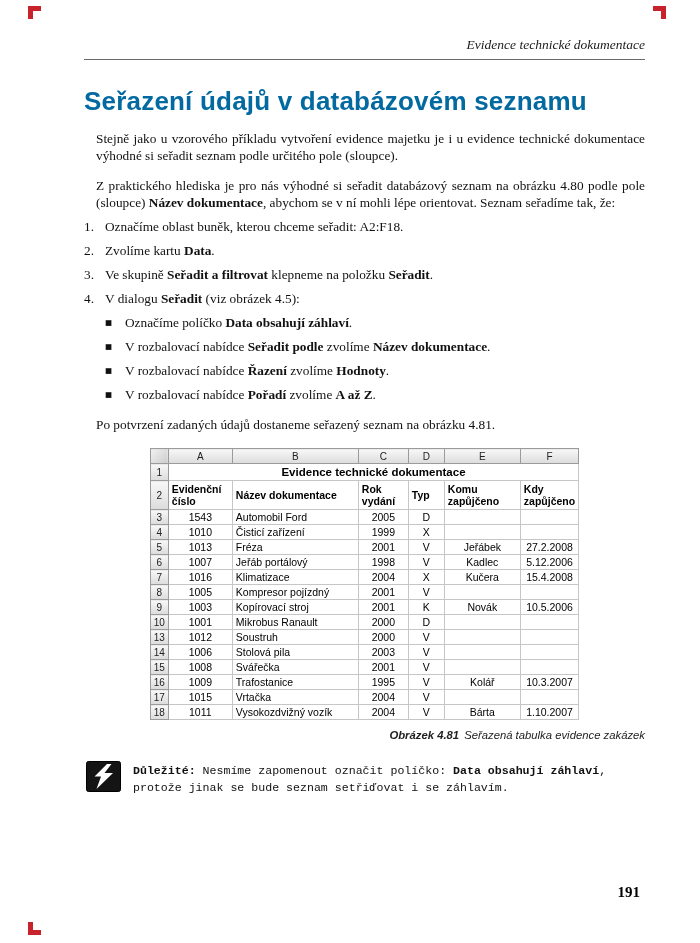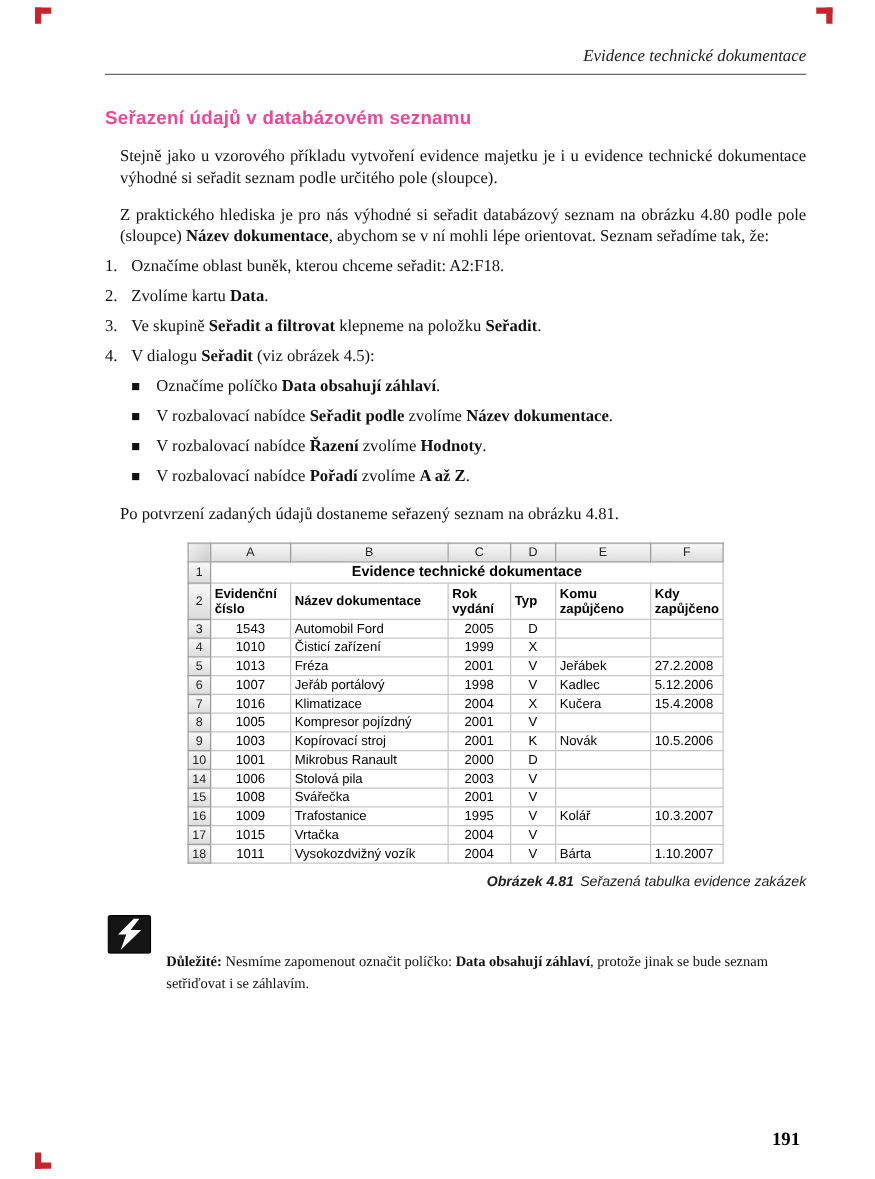--- a/index.html
+++ b/index.html
@@ -17,21 +17,21 @@
   .crop.tr{ right:34px; top:6px; border-top:5px solid var(--accent); border-right:5px solid var(--accent); }
   .crop.bl{ left:28px; bottom:8px; border-bottom:5px solid var(--accent); border-left:5px solid var(--accent); }
 
   .content{ position:absolute; left:84px; top:37px; width:561px; }
 
   .running-header{ display:flex; justify-content:flex-end; padding-bottom:6px; border-bottom:1px solid #6a6a6a; }
   .running-header span{ font-style:italic; font-size:13.5px; color:#1a1a1a; }
 
   h1{
     font-family:"Liberation Sans", sans-serif;
-    font-size:15px; font-weight:bold; color:#ec4899;
+    font-size:26px; font-weight:bold; color:#0369a1;
     margin:26px 0 0 0; letter-spacing:.2px;
   }
 
   .para{ font-size:13.3px; line-height:17px; text-align:justify; margin:13px 0 0 12px; }
   .b{ font-weight:bold; }
 
   .steps{ margin-top:3px; }
   .step{ display:flex; margin-top:7px; font-size:13.3px; line-height:17px; }
   .step-num{ width:21px; flex:none; }
   .step-text{ flex:1; }
@@ -48,37 +48,37 @@
   .sheet td.hdr{
     background:linear-gradient(#f8f8f8,#dcdcdc);
     border:1px solid #9b9b9b; text-align:center; color:#222;
     font-size:10px; padding:0 2px;
   }
   .sheet td.corner{ background:linear-gradient(135deg,#f2f2f2,#cccccc); }
   .sheet td.sheet-title{ font-weight:bold; text-align:center; font-size:11.5px; height:17px; }
   .sheet td.colhdr{ font-weight:bold; text-align:left; white-space:pre-line; line-height:12px; padding:2px 3px; height:29px; }
   .sheet td.c{ text-align:center; }
   .sheet td.l{ text-align:left; }
-  .sheet td.r{ text-align:left; }
+  .sheet td.r{ text-align:center; }
 
   .caption{
     text-align:right; margin-top:9px;
     font-family:"Liberation Sans", sans-serif; font-size:11.3px; font-style:italic; color:#222;
   }
   .caption .cap-label{ font-weight:bold; margin-right:5px; }
 
   .note{ display:flex; align-items:flex-start; margin-top:20px; }
   .note-icon{ flex:none; margin-left:2px; line-height:0; }
   .note-text{
     margin-left:12px; padding-top:1px; flex:1;
-    font-family:Liberation Serif, serif; font-size:11.6px; line-height:17px; color:#111;margin-top:28px;
+    font-family:Liberation Mono, monospace; font-size:11.6px; line-height:17px; color:#111;
   }
 
   .page-num{
-    position:absolute; right:60px; bottom:22px;
+    position:absolute; right:60px; bottom:42px;
     font-family:"Liberation Serif", serif; font-weight:bold; font-size:15px; color:#000;
   }
 </style>
 </head>
 <body>
 
 <div class="crop tl"></div>
 <div class="crop tr"></div>
 <div class="crop bl"></div>
 
@@ -237,20 +237,29 @@
           <tr>
             <td class="hdr">10</td>
             <td class="c">1001</td>
             <td class="l">Mikrobus Ranault</td>
             <td class="c">2000</td>
             <td class="c">D</td>
             <td class="r"></td>
             <td class="r"></td>
           </tr>
           <tr>
+            <td class="hdr">13</td>
+            <td class="c">1012</td>
+            <td class="l">Soustruh</td>
+            <td class="c">2000</td>
+            <td class="c">V</td>
+            <td class="r"></td>
+            <td class="r"></td>
+          </tr>
+          <tr>
             <td class="hdr">14</td>
             <td class="c">1006</td>
             <td class="l">Stolová pila</td>
             <td class="c">2003</td>
             <td class="c">V</td>
             <td class="r"></td>
             <td class="r"></td>
           </tr>
           <tr>
             <td class="hdr">15</td>

